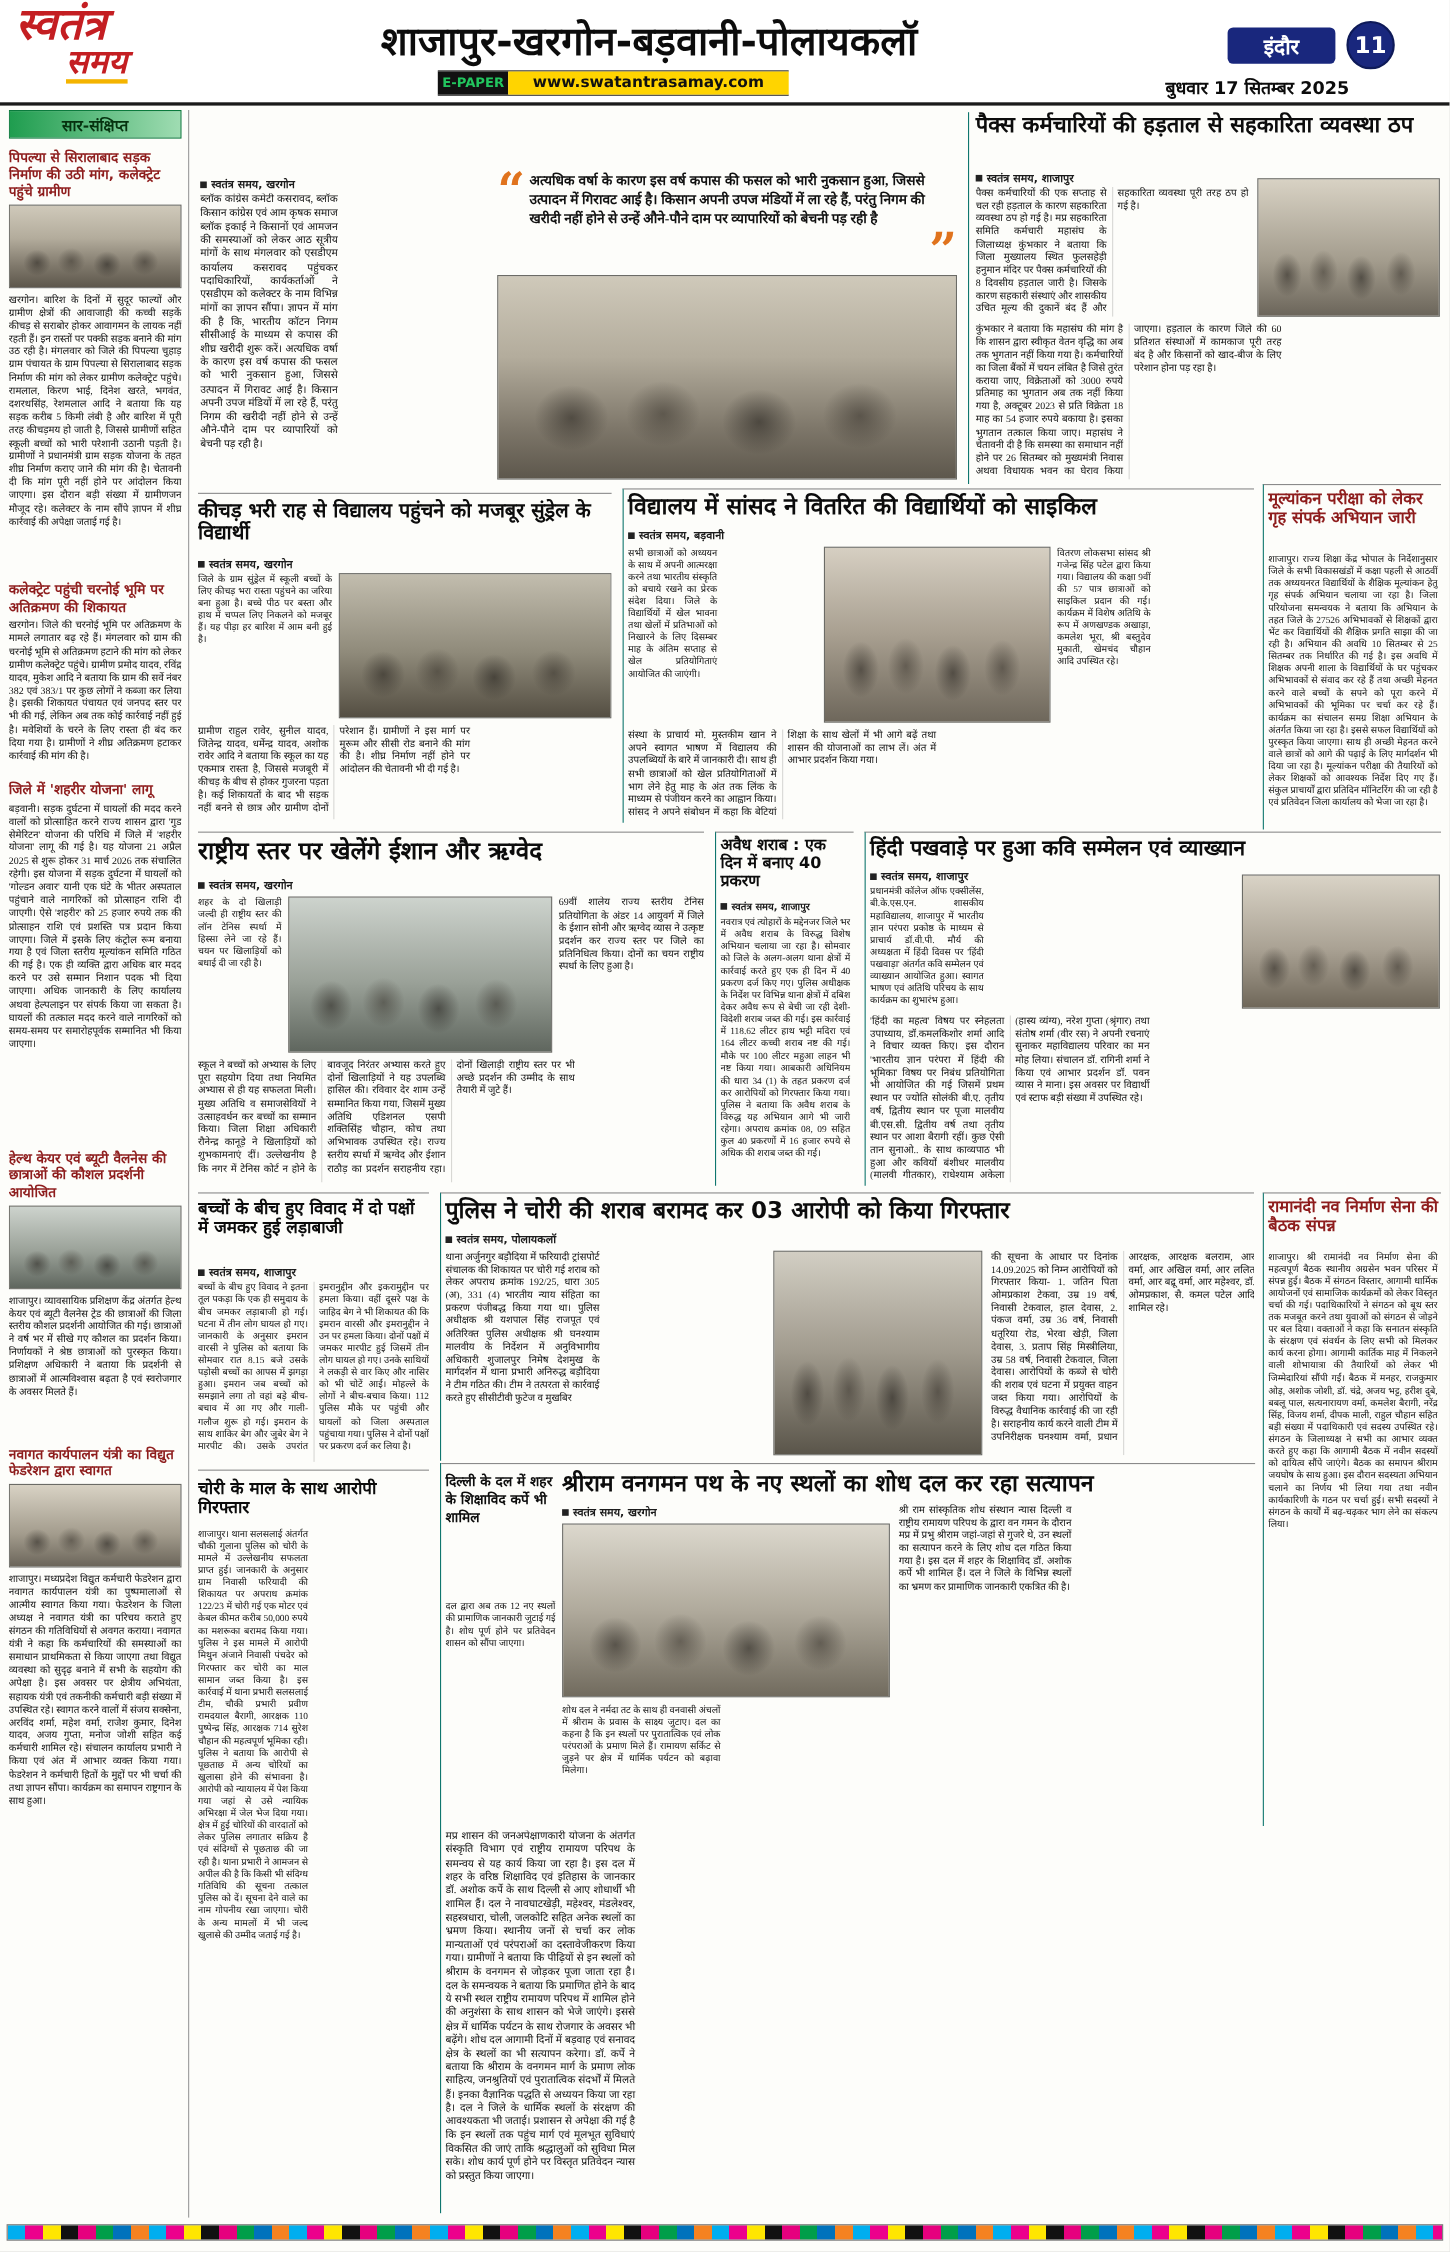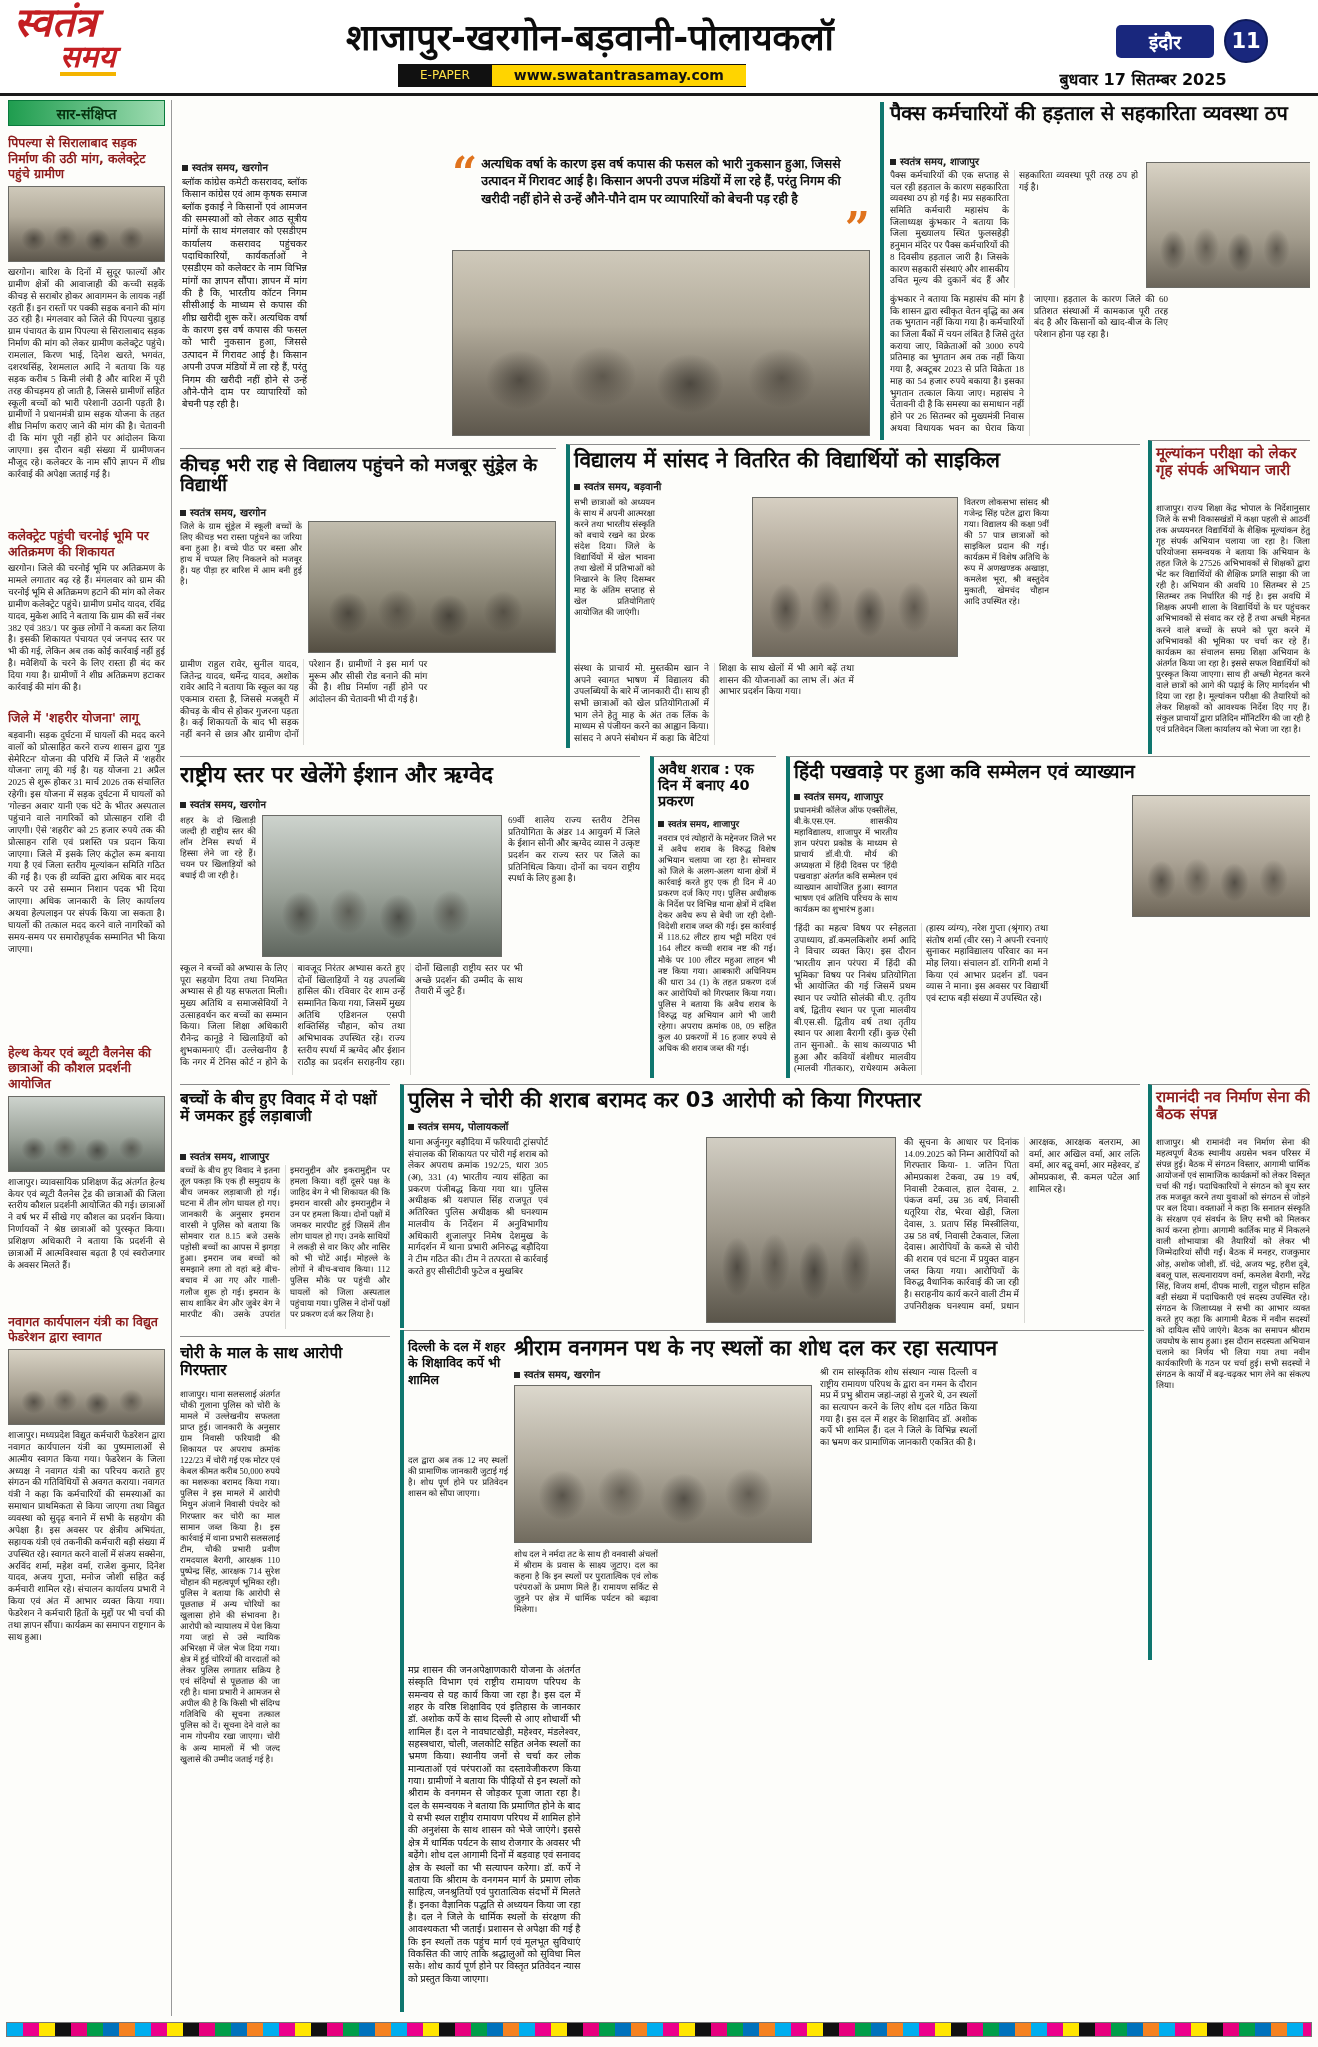--- a/index.html
+++ b/index.html
@@ -8,37 +8,37 @@
   .page { position:relative; width:1318px; height:2047px; margin:0 auto; background:#fdfdfa; color:#111; overflow:hidden; }
   .abs { position:absolute; }
 
   
   .masthead { position:absolute; left:0; top:0; width:1318px; height:96px; border-bottom:3px solid #1a1a1a; background:#fff; }
   .logo { position:absolute; left:14px; top:2px; width:180px; height:90px; }
   .logo1 { font-family:"DejaVu Sans", sans-serif; font-weight:800; font-style:italic; font-size:40px; color:#c41e22; line-height:1.0; }
   .logo2 { font-family:"DejaVu Sans", sans-serif; font-weight:800; font-style:italic; font-size:30px; color:#c41e22; line-height:1.0; margin-left:46px; border-bottom:4px solid #f4b400; display:inline-block; }
   .region { position:absolute; left:230px; top:12px; width:720px; text-align:center; font-family:"DejaVu Sans", sans-serif; font-weight:800; font-size:36px; color:#0c0c0c; }
   .epaper-strip { position:absolute; left:398px; top:64px; height:23px; display:flex; align-items:stretch; border-top:1px solid #111; border-bottom:1px solid #111; }
-  .ep-label { background:#111; color:#fde047; font-family:"DejaVu Sans", sans-serif; font-weight:400; font-size:12px; padding:3px 22px; }
+  .ep-label { background:#111; color:#22c55e; font-family:"DejaVu Sans", sans-serif; font-weight:700; font-size:12px; padding:3px 4px; }
   .ep-site { background:#ffd400; color:#111; font-family:"DejaVu Sans", sans-serif; font-weight:700; font-size:14px; padding:2px 22px; }
   .city-badge { position:absolute; left:1116px; top:25px; width:98px; height:33px; background:#19277d; color:#fff; border-radius:5px; font-family:"DejaVu Sans", sans-serif; font-weight:700; font-size:19px; display:flex; align-items:center; justify-content:center; }
   .page-circle { position:absolute; left:1224px; top:19px; width:44px; height:44px; border-radius:50%; background:#19277d; border:2px solid #0e1a58; color:#fff; font-family:"DejaVu Sans", sans-serif; font-weight:800; font-size:21px; display:flex; align-items:center; justify-content:center; }
   .date-line { position:absolute; left:980px; top:68px; width:326px; text-align:center; font-family:"DejaVu Sans", sans-serif; font-weight:700; font-size:16px; color:#0c0c0c; }
 
   
   .sidebar { position:absolute; left:8px; top:100px; width:164px; height:1916px; border-right:1px solid #999; padding-right:6px; overflow:hidden; }
   .sb-head { height:26px; background:linear-gradient(90deg,#1f9d4f,#9fdcb2); border:1px solid #0a7a3c; color:#06320f; font-family:"DejaVu Sans", sans-serif; font-weight:800; font-size:14px; display:flex; align-items:center; justify-content:center; }
   .sb-title { color:#8e1d1d; font-weight:700; font-size:12.5px; line-height:1.25; margin:9px 0 4px; font-family:"DejaVu Sans", sans-serif; }
   .sb-photo { height:76px; margin:2px 0 5px; }
   .sb-body { font-size:9px; line-height:1.32; text-align:justify; overflow:hidden; }
 
   
   .art { position:absolute; overflow:hidden; }
   .bt { border-top:1px solid #8a8a8a; }
-  .bl { border-left:4px solid #0f766e; }
+  .bl { border-left:1px solid #0f766e; }
   .hl { position:absolute; font-family:"DejaVu Sans", sans-serif; font-weight:800; color:#0c0c0c; line-height:1.12; }
   .hl-maroon { color:#8e1d1d; }
   .byline { position:absolute; font-family:"DejaVu Sans", sans-serif; font-weight:700; font-size:10px; color:#1c1c1c; }
   .byline::before { content:""; display:inline-block; width:6px; height:6px; background:#222; margin-right:4px; }
   .body-txt { position:absolute; font-size:9.5px; line-height:1.3; text-align:justify; overflow:hidden; column-fill:auto; column-gap:10px; column-rule:1px solid #d8d8d4; }
   .c2 { column-count:2; } .c3 { column-count:3; } .c4 { column-count:4; } .c5 { column-count:5; }
   .f85 { font-size:8.5px; } .f9 { font-size:9px; }
   .subhead { position:absolute; font-family:"DejaVu Sans", sans-serif; font-weight:800; font-size:12.5px; line-height:1.3; color:#0c0c0c; }
 
   

